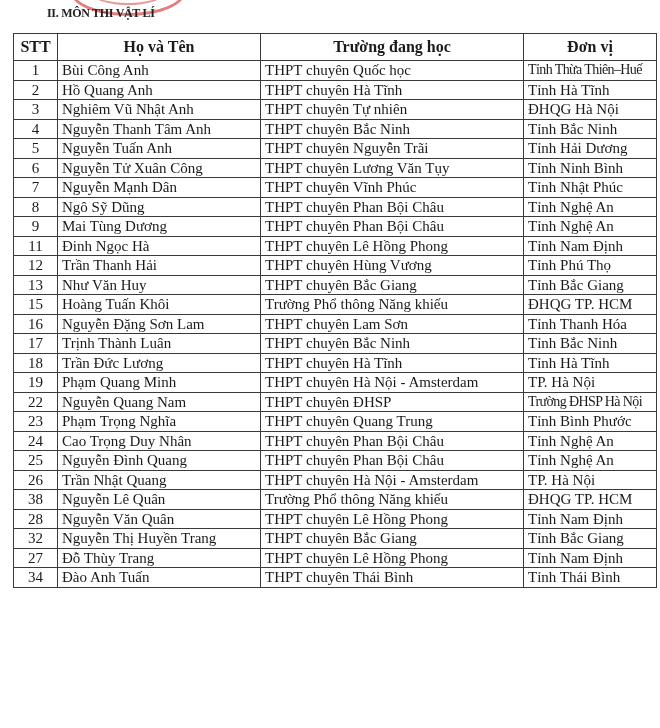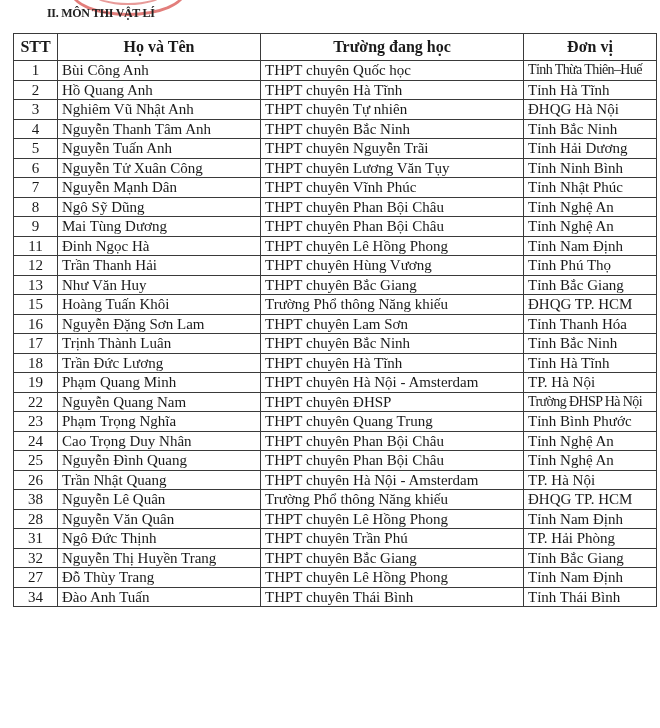--- a/index.html
+++ b/index.html
@@ -193,26 +193,20 @@
         <td>Trường Phổ thông Năng khiếu</td>
         <td class="unit">ĐHQG TP. HCM</td>
       </tr>
       <tr>
         <td class="stt">28</td>
         <td>Nguyễn Văn Quân</td>
         <td>THPT chuyên Lê Hồng Phong</td>
         <td class="unit">Tỉnh Nam Định</td>
       </tr>
       <tr>
-        <td class="stt">31</td>
-        <td>Ngô Đức Thịnh</td>
-        <td>THPT chuyên Trần Phú</td>
-        <td class="unit">TP. Hải Phòng</td>
-      </tr>
-      <tr>
         <td class="stt">32</td>
         <td>Nguyễn Thị Huyền Trang</td>
         <td>THPT chuyên Bắc Giang</td>
         <td class="unit">Tỉnh Bắc Giang</td>
       </tr>
       <tr>
         <td class="stt">27</td>
         <td>Đỗ Thùy Trang</td>
         <td>THPT chuyên Lê Hồng Phong</td>
         <td class="unit">Tỉnh Nam Định</td>

